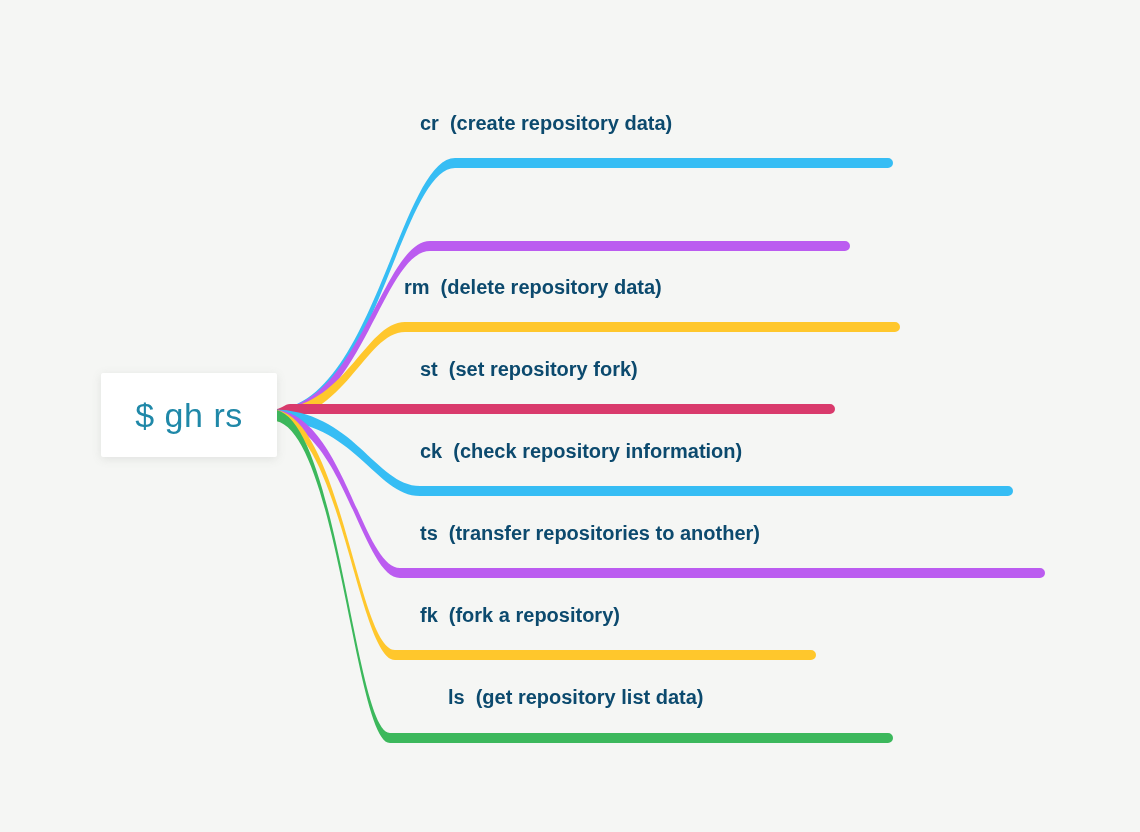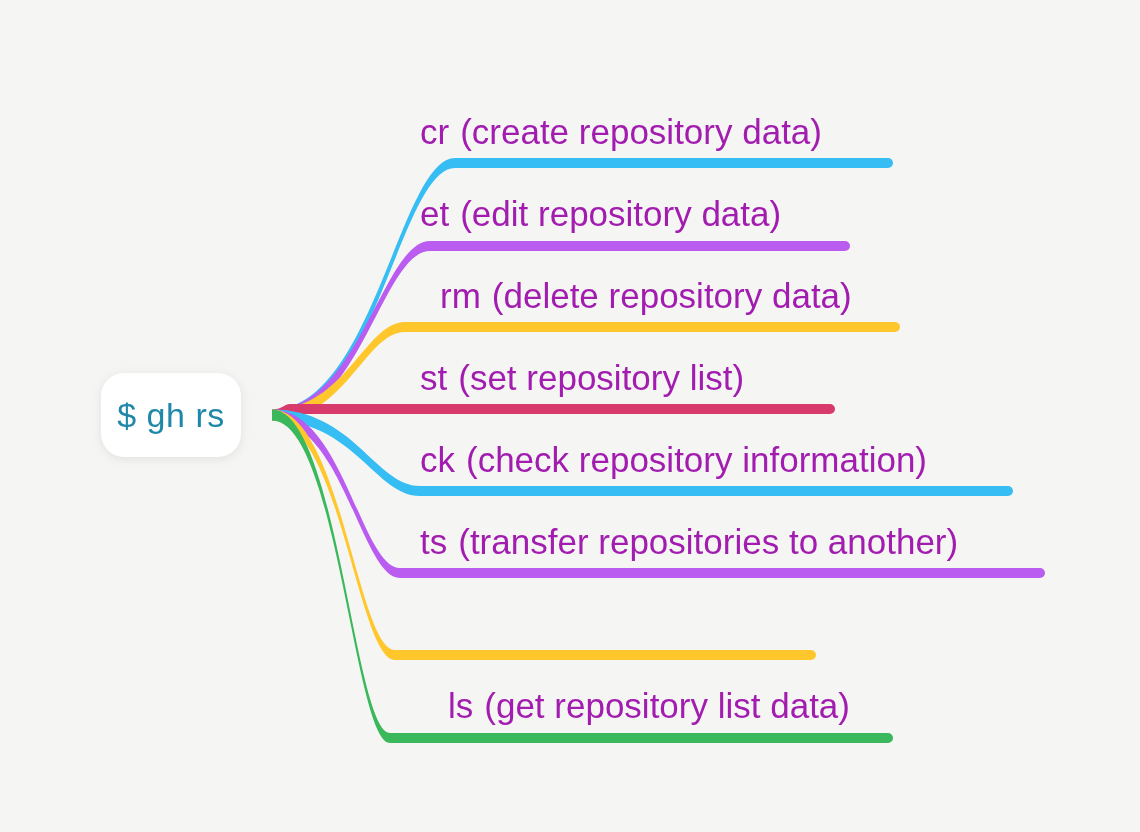--- a/index.html
+++ b/index.html
@@ -22,42 +22,43 @@
     position: absolute;
     left: 0;
     top: 0;
     width: 1140px;
     height: 832px;
   }
   .root-node {
     position: absolute;
     left: 101px;
     top: 373px;
-    width: 140px;
+    width: 176px;
     height: 84px;
     background: #ffffff;
-    border-radius: 23px;
+    border-radius: 2px;
     box-shadow: 0 2px 10px rgba(120,125,120,0.16);
     display: flex;
     align-items: center;
     justify-content: center;
     z-index: 5;
   }
   .root-label {
     color: #1f88a8;
     font-size: 34px;
     letter-spacing: 0.5px;
     white-space: nowrap;
   }
   .branch-label {
     position: absolute;
-    color: #a21caf;
-    font-size: 35px;
+    color: #0c4a6e;
+    font-size: 20px;
     white-space: nowrap;
     z-index: 4;
+    font-weight: bold;
   }
   .branch-key {
     margin-right: 11px;
   }
 </style>
 </head>
 <body>
 
 <div id="mindmap">
 
@@ -72,32 +73,32 @@
       <path d="M 272 409.5 C 336.9 409.5, 354.6 733, 390 733 L 888 733 A 5 5 0 0 1 888 743 L 390 743 C 354.6 743, 336.9 420.5, 272 420.5 Z" fill="#3cb85c"></path>
     </svg>
 
   <div class="root-node">
     <span class="root-label">$ gh rs</span>
   </div>
 
   <div class="branch-label" id="lbl0" style="left: 420px; top: 112px;">
     <span class="branch-key">cr</span><span>(create repository data)</span>
   </div>
-  <div class="branch-label" id="lbl1" style="left: 420px; top: 194px;">
-    <span class="branch-key">et</span><span>(edit repository data)</span>
-  </div>
-  <div class="branch-label" id="lbl2" style="left: 440px; top: 276px;">
+  <div class="branch-label" id="lbl2" style="left: 404px; top: 276px;">
     <span class="branch-key">rm</span><span>(delete repository data)</span>
   </div>
   <div class="branch-label" id="lbl3" style="left: 420px; top: 358px;">
-    <span class="branch-key">st</span><span>(set repository list)</span>
+    <span class="branch-key">st</span><span>(set repository fork)</span>
   </div>
   <div class="branch-label" id="lbl5" style="left: 420px; top: 522px;">
     <span class="branch-key">ts</span><span>(transfer repositories to another)</span>
   </div>
   <div class="branch-label" id="lbl4" style="left: 420px; top: 440px;">
     <span class="branch-key">ck</span><span>(check repository information)</span>
+  </div>
+  <div class="branch-label" id="lbl6" style="left: 420px; top: 604px;">
+    <span class="branch-key">fk</span><span>(fork a  repository)</span>
   </div>
   <div class="branch-label" id="lbl7" style="left: 420px; top: 686px; margin-left: 28px;">
     <span class="branch-key">ls</span><span>(get repository list data)</span>
   </div>
 
 </div>
 
 </body></html>

